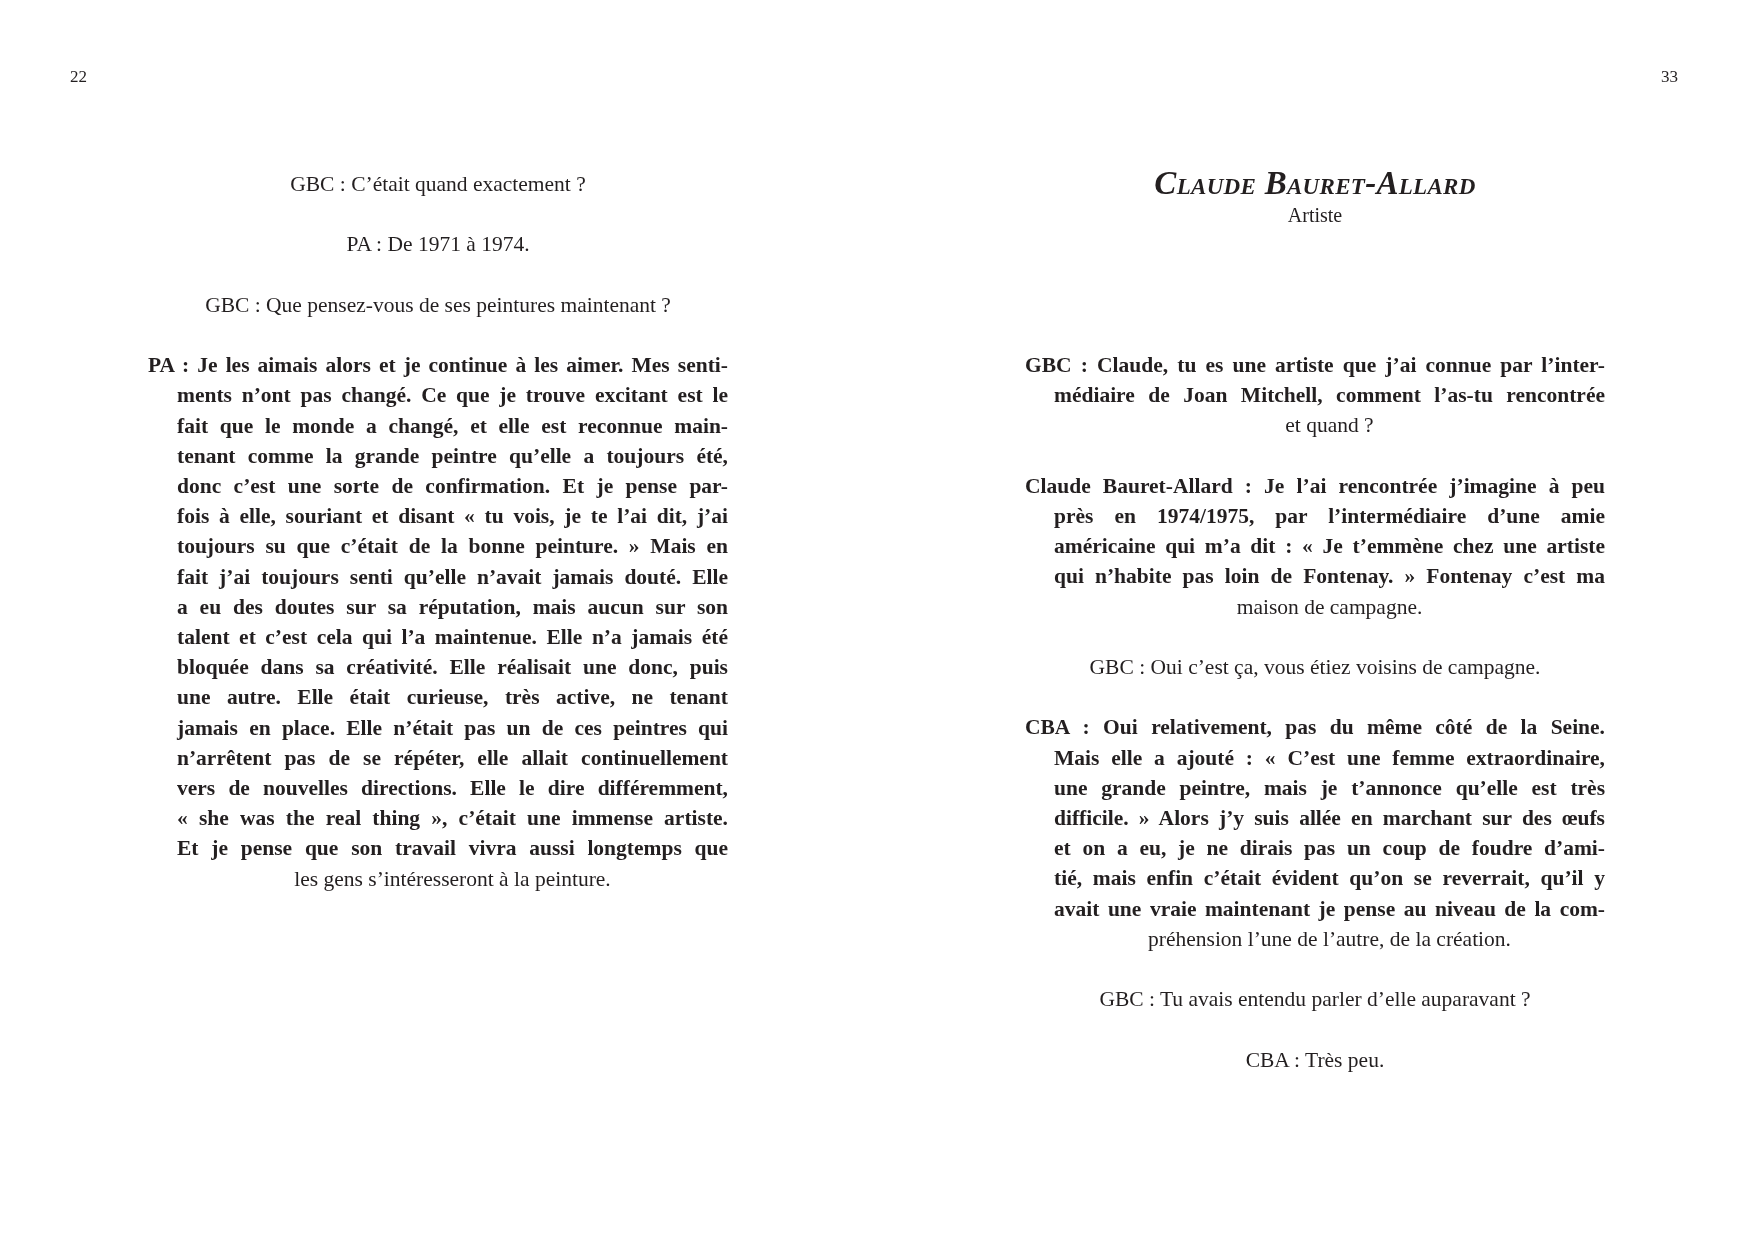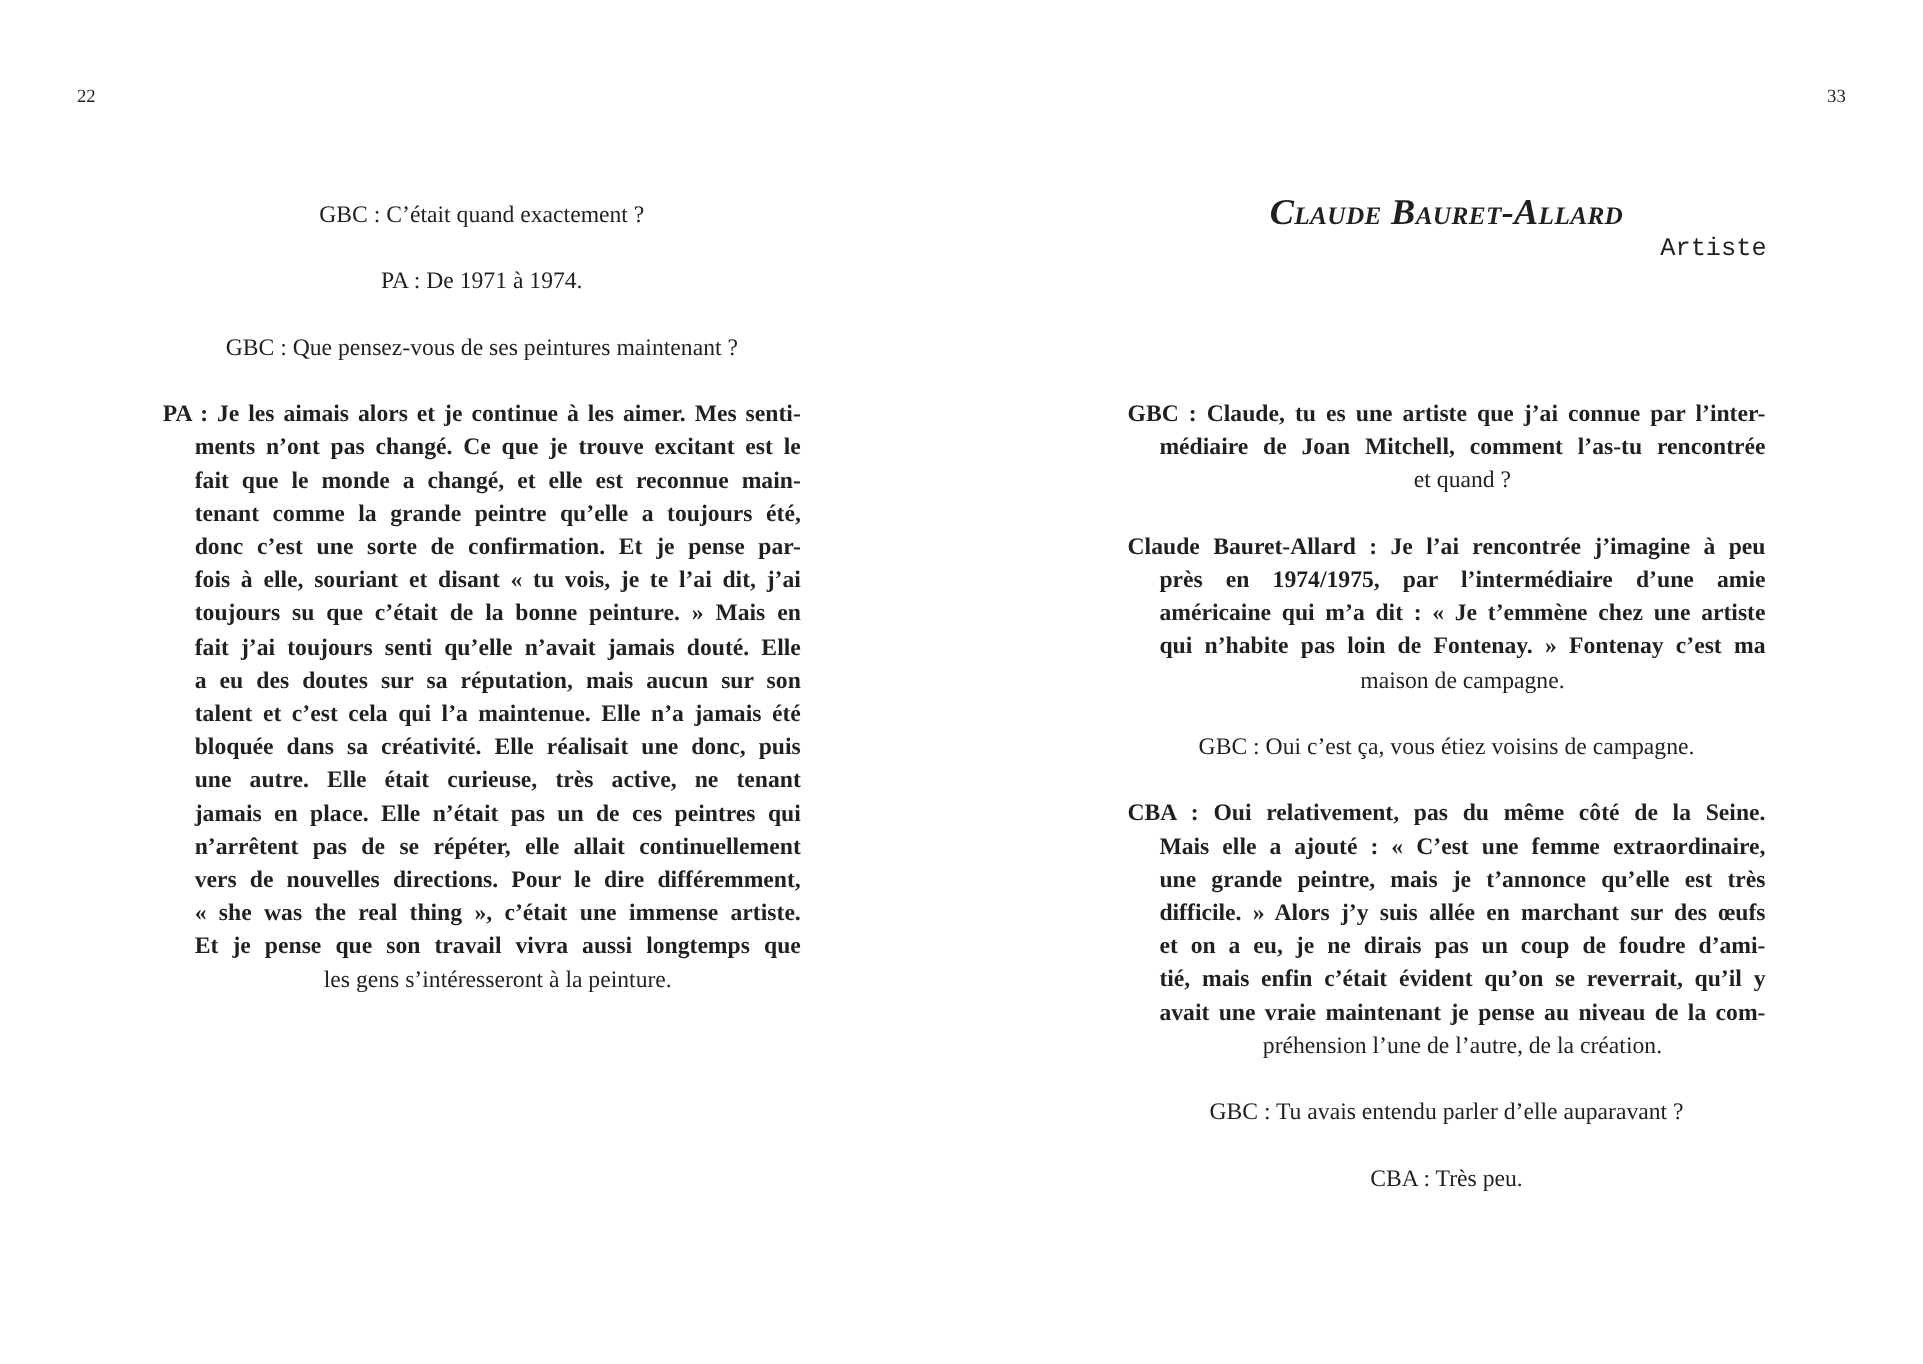--- a/index.html
+++ b/index.html
@@ -1,34 +1,34 @@
 <!DOCTYPE html>
 <html><head>
   <meta charset="utf-8">
   <style>
     html, body { margin: 0; padding: 0; background: #ffffff; }
     body { width: 1748px; height: 1240px; position: relative; overflow: hidden;
       font-family: "Liberation Serif", "DejaVu Serif", serif; color: #231f20; }
-    .page { position: absolute; top: 16px; height: 1111px; width: 874px; }
+    .page { position: absolute; top: 5px; height: 1111px; width: 874px; }
     .page-left { left: 0; }
     .page-right { left: 874px; }
     .folio { position: absolute; top: 62px; font-size: 17px; line-height: 20px; color: #231f20; }
     .folio-left { left: 70px; }
     .folio-right { right: 70px; }
     .column { position: absolute; width: 580px; font-size: 21.5px; line-height: 30.2px; }
     .col-left { left: 148px; top: 164px; }
     .col-right { left: 151px; top: 345px; }
     .para { margin: 0 0 30.2px 0; }
     .line { display: block; white-space: nowrap; text-align: center; }
     .line.just { text-align: justify; text-align-last: justify; white-space: normal; font-weight: bold; }
     .line.indent { padding-left: 29px; }
     .name-title { position: absolute; left: 150px; width: 582px; top: 158px; text-align: center;
       font-size: 33px; line-height: 40px; font-weight: bold; font-variant: small-caps; letter-spacing: 0.3px; font-style: italic; }
-    .role { position: absolute; left: 150px; width: 582px; top: 196px; text-align: right;
-      font-size: 23px; line-height: 28px; font-family: Liberation Mono, monospace; }
+    .role { position: absolute; left: 150px; width: 582px; top: 196px; text-align: center;
+      font-size: 20px; line-height: 28px; }
   </style>
 </head>
 <body>
 
 <div class="page page-left">
   <div class="folio folio-left">22</div>
   <div class="column col-left" id="left-col">
       <div class="para">
         <span class="line">GBC : C’était quand exactement ?</span>
       </div>
@@ -46,21 +46,21 @@
         <span class="line indent just">donc c’est une sorte de confirmation. Et je pense par-</span>
         <span class="line indent just">fois à elle, souriant et disant « tu vois, je te l’ai dit, j’ai</span>
         <span class="line indent just">toujours su que c’était de la bonne peinture. » Mais en</span>
         <span class="line indent just">fait j’ai toujours senti qu’elle n’avait jamais douté. Elle</span>
         <span class="line indent just">a eu des doutes sur sa réputation, mais aucun sur son</span>
         <span class="line indent just">talent et c’est cela qui l’a maintenue. Elle n’a jamais été</span>
         <span class="line indent just">bloquée dans sa créativité. Elle réalisait une donc, puis</span>
         <span class="line indent just">une autre. Elle était curieuse, très active, ne tenant</span>
         <span class="line indent just">jamais en place. Elle n’était pas un de ces peintres qui</span>
         <span class="line indent just">n’arrêtent pas de se répéter, elle allait continuellement</span>
-        <span class="line indent just">vers de nouvelles directions. Pour le dire différemment,</span>
+        <span class="line indent just">vers de nouvelles directions. Elle le dire différemment,</span>
         <span class="line indent just">« she was the real thing », c’était une immense artiste.</span>
         <span class="line indent just">Et je pense que son travail vivra aussi longtemps que</span>
         <span class="line indent">les gens s’intéresseront à la peinture.</span>
       </div>
     </div>
 </div>
 
 <div class="page page-right">
   <div class="folio folio-right">33</div>
   <div class="name-title">Claude Bauret-Allard</div>

